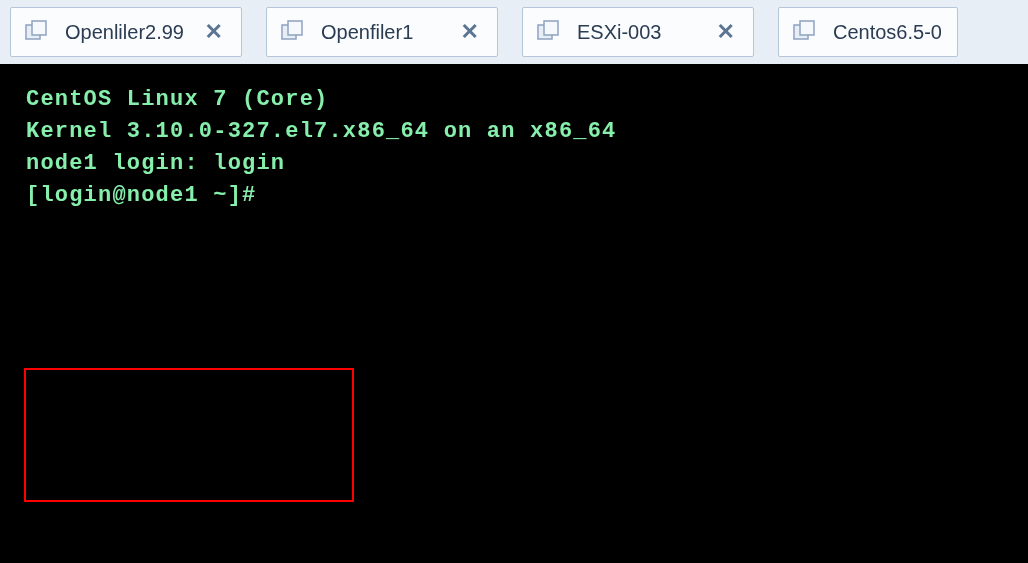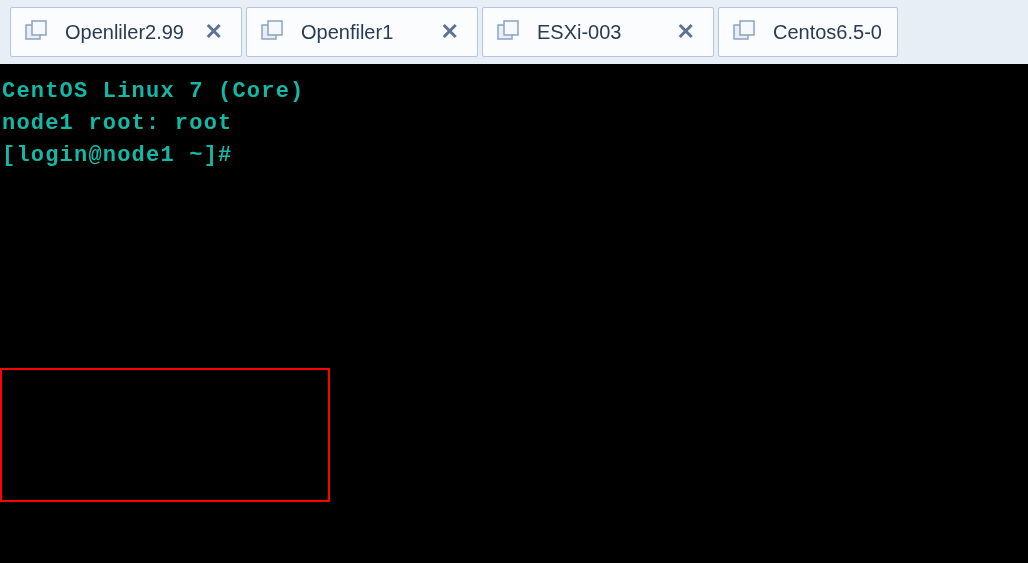--- a/index.html
+++ b/index.html
@@ -9,21 +9,21 @@
     }
     body {
       width: 1028px;
       height: 563px;
       font-family: sans-serif;
       overflow: hidden;
       background: #000;
     }
     .tab-bar {
       display: flex;
-      gap: 4px;
+      gap: 24px;
       padding: 4px 10px;
       background: #e8eef5;
       height: 64px;
       align-items: center;
     }
     .tab {
       display: flex;
       align-items: center;
       justify-content: space-between;
       background: #fafcfe;
@@ -60,29 +60,30 @@
     }
     .tab-close {
       font-size: 22px;
       color: #5b7493;
       font-weight: bold;
       cursor: pointer;
       padding: 2px 6px;
     }
     .terminal {
       background: #000;
-      color: #14b8a6;
+      color: #86efac;
       font-family: "Courier New", monospace;
       font-size: 22px;
       line-height: 32px;
-      padding: 12px 2px;
+      padding: 20px 2px;
       letter-spacing: 1.2px;
       font-weight: bold;
       position: relative;
       height: calc(563px - 64px);
+      margin-left: 24px;
     }
     .terminal-line {
       white-space: pre;
     }
     .highlight-box {
       position: absolute;
       border: 2px solid #ff0000;
       pointer-events: none;
       top: 304px;
       left: 0px;
@@ -141,17 +142,18 @@
           <rect x="9" y="3" width="14" height="14" fill="#f5f8fc" stroke="#8da3bf" stroke-width="1.5"></rect>
         </svg>
       </span>
       <span class="tab-label">Centos6.5-0</span>
     </div>
   </div>
 </div>
 
 <div class="terminal">
   <div class="terminal-line">CentOS Linux 7 (Core)</div>
+  <div class="terminal-line">Kernel 3.10.0-327.el7.x86_64 on an x86_64</div>
   <div class="terminal-line"></div>
-  <div class="terminal-line">node1 root: root</div>
+  <div class="terminal-line">node1 login: login</div>
   <div class="terminal-line">[login@node1 ~]# </div>
   <div class="highlight-box"></div>
 </div>
 
 </body></html>

